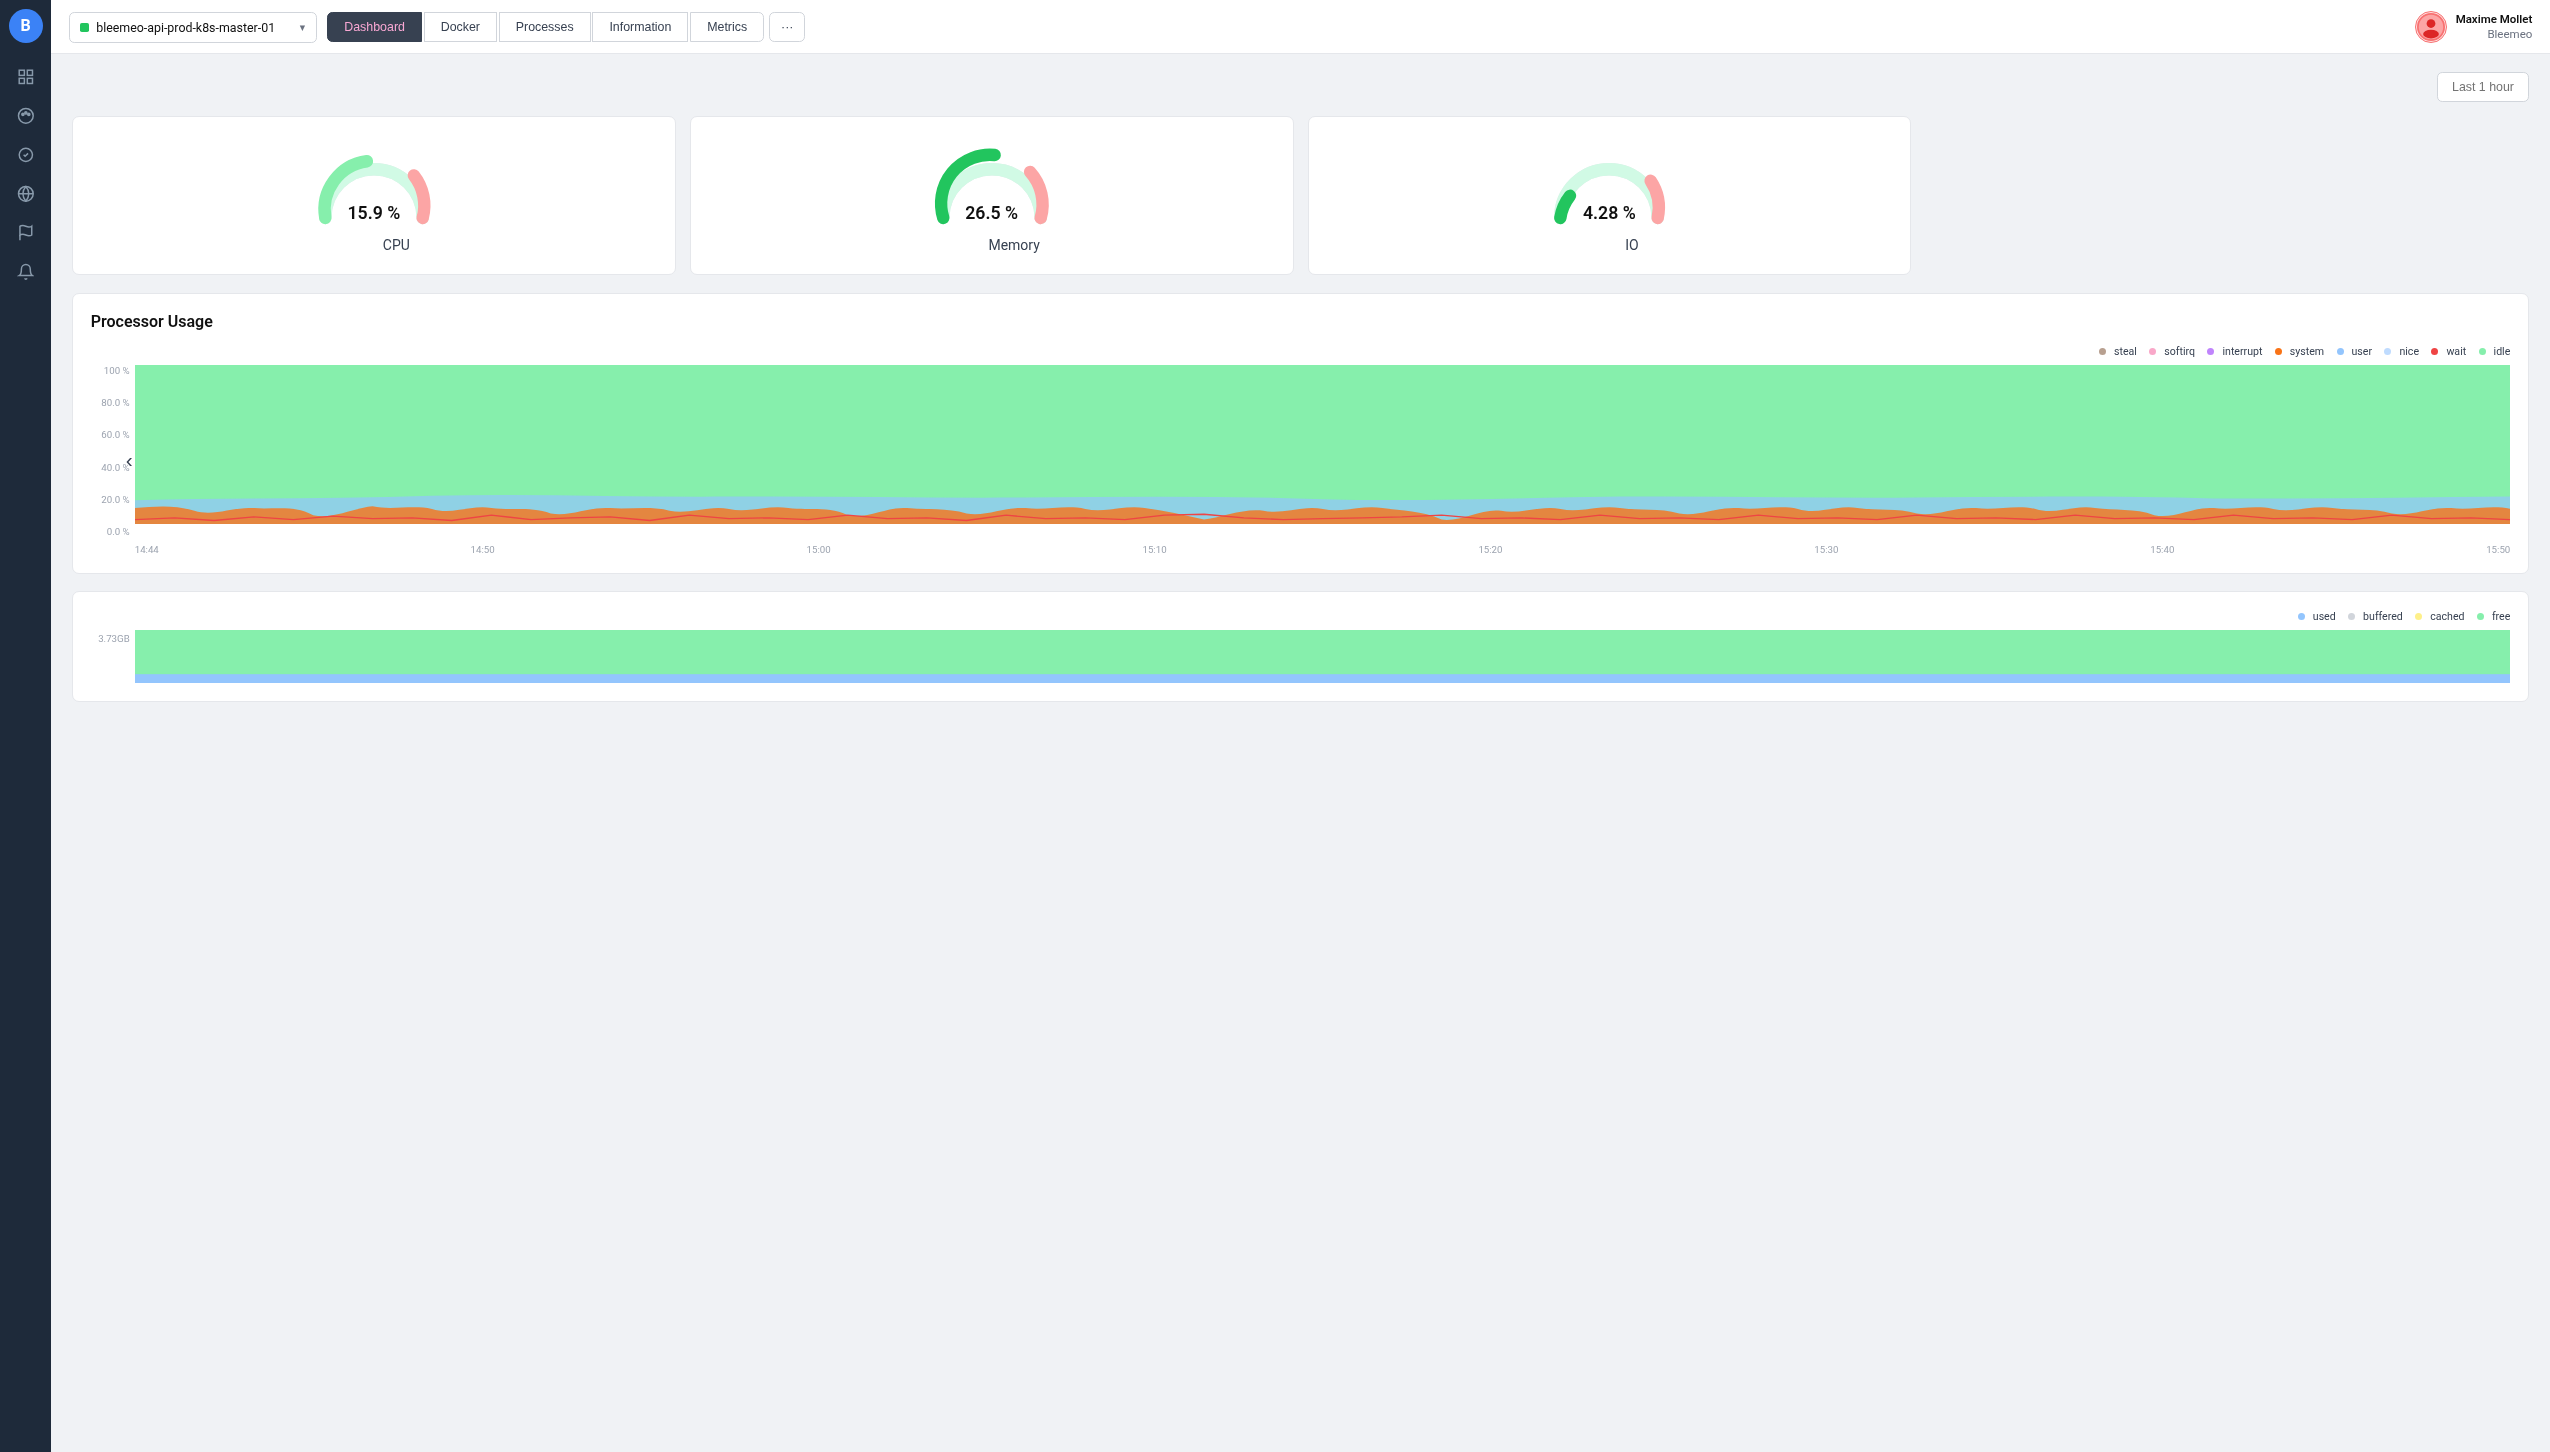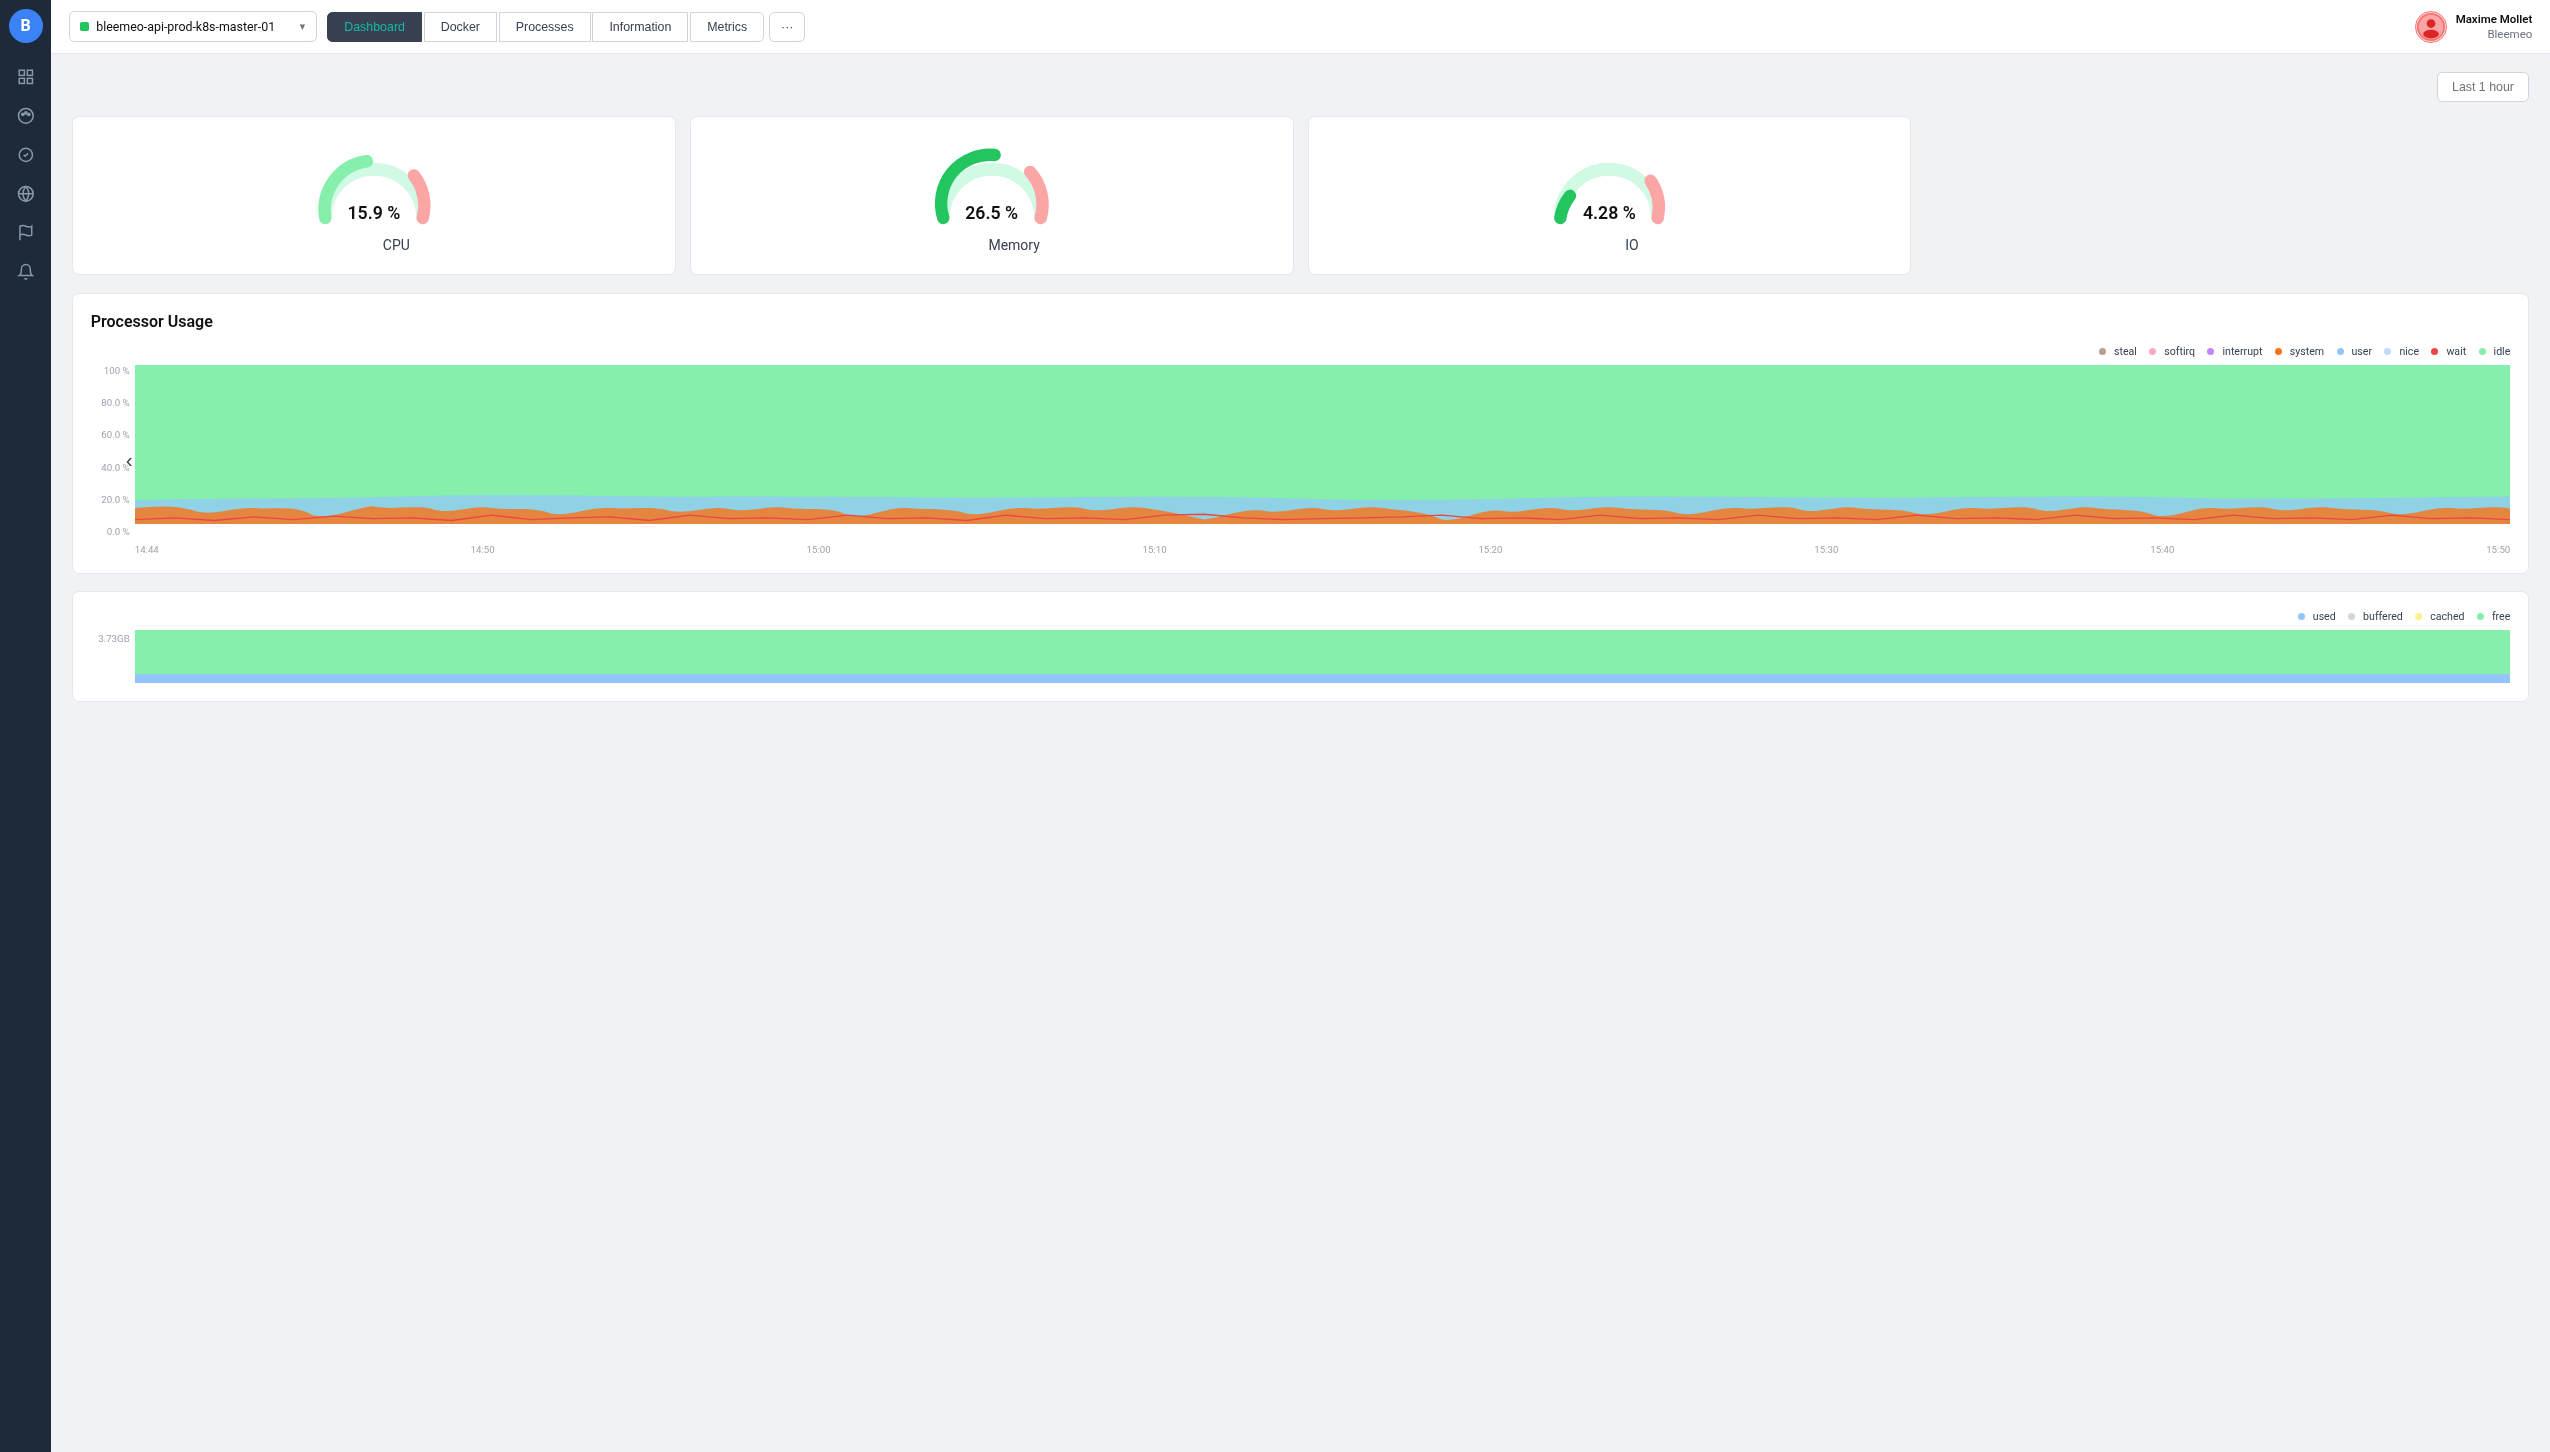--- a/index.html
+++ b/index.html
@@ -40,21 +40,21 @@
       display: flex;
       flex-direction: column;
       overflow: hidden;
     }
 
     
     .header {
       background: white;
       padding: 10.6px 17.7px;
       display: flex;
-      align-items: center;
+      align-items: flex-end;
       justify-content: space-between;
       border-bottom: 0.9px solid #e5e7eb;
       flex-shrink: 0;
     }
     .header-left {
       display: flex;
       align-items: center;
       gap: 10.6px;
     }
     .host-selector {
@@ -88,21 +88,21 @@
       border: 0.9px solid #d1d5db;
       background: white;
       cursor: pointer;
       color: #374151;
       border-radius: 0;
     }
     .nav-tab:first-child { border-radius: 5.3px 0 0 5.3px; }
     .nav-tab:last-of-type { border-radius: 0 5.3px 5.3px 0; }
     .nav-tab.active {
       background: #374151;
-      color: #14b8a6;
+      color: #f9a8d4;
       border-color: #374151;
     }
     .nav-tab-more {
       padding: 7px 10.6px;
       border: 0.9px solid #d1d5db;
       border-radius: 5.3px;
       background: white;
       cursor: pointer;
       color: #374151;
       font-size: 12.4px;

